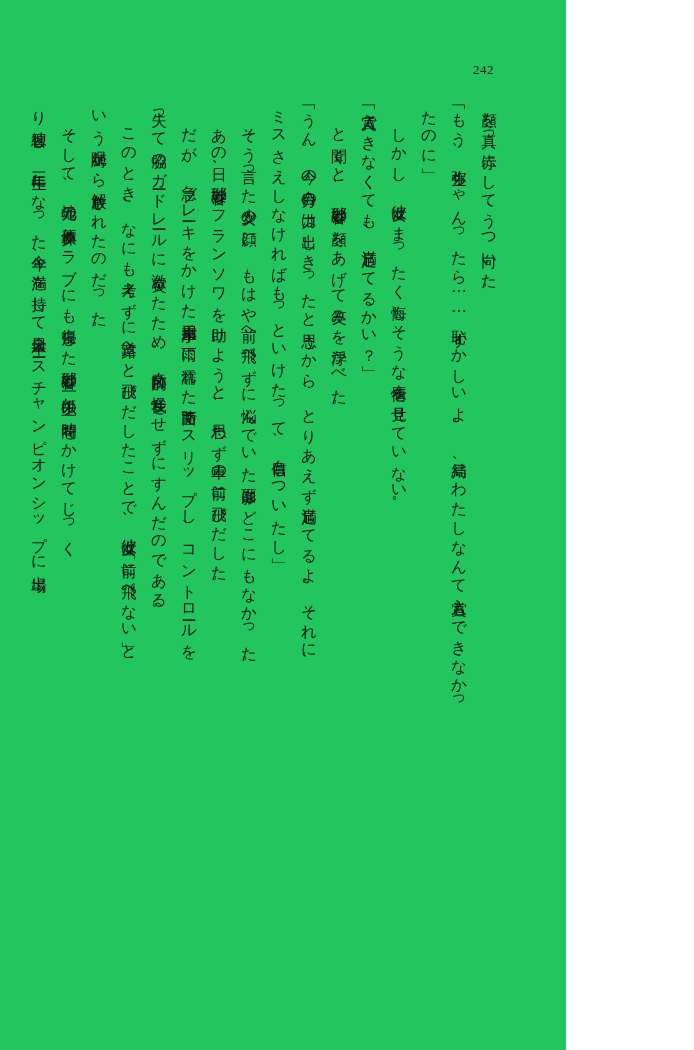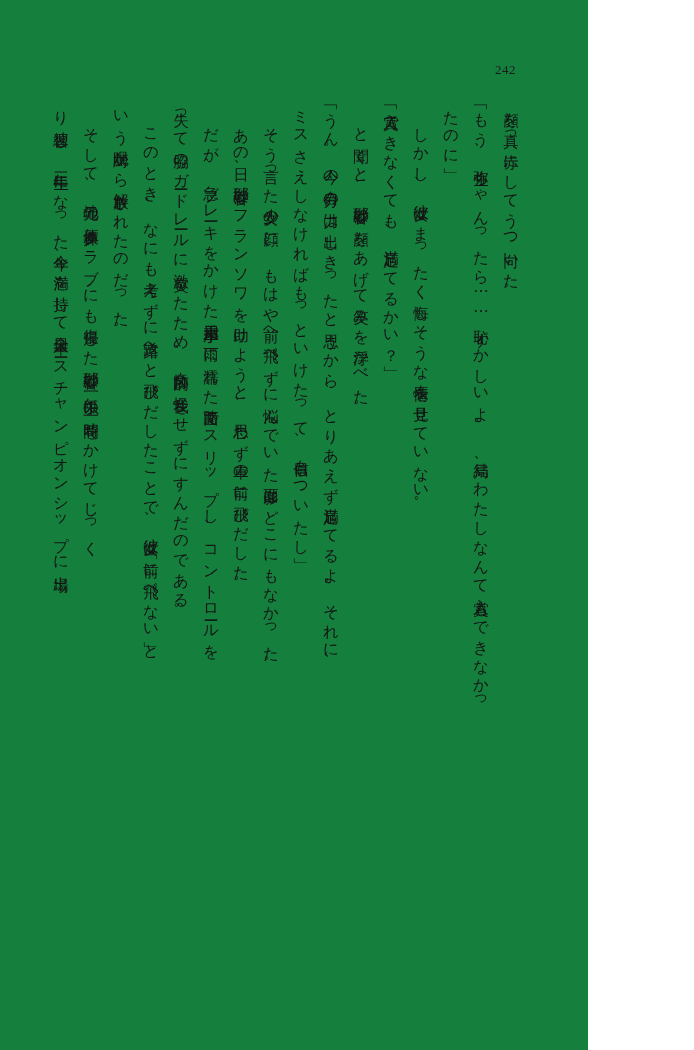--- a/index.html
+++ b/index.html
@@ -4,25 +4,24 @@
 <style>
   html, body {
     margin: 0;
     padding: 0;
     background: #ffffff;
   }
   #page {
     position: relative;
     width: 566px;
     height: 1050px;
-    background: #15803d;
+    background: #22c55e;
     overflow: hidden;
     font-family: "DejaVu Serif", "Liberation Serif", serif;
     color: #111111;
-    padding-left: 22px;
   }
   
   #page-number {
     position: absolute;
     top: 62px;
     right: 72px;
     font-size: 13px;
     letter-spacing: 0.5px;
     color: #1a1a1a;
     font-family: "Liberation Serif", serif;

